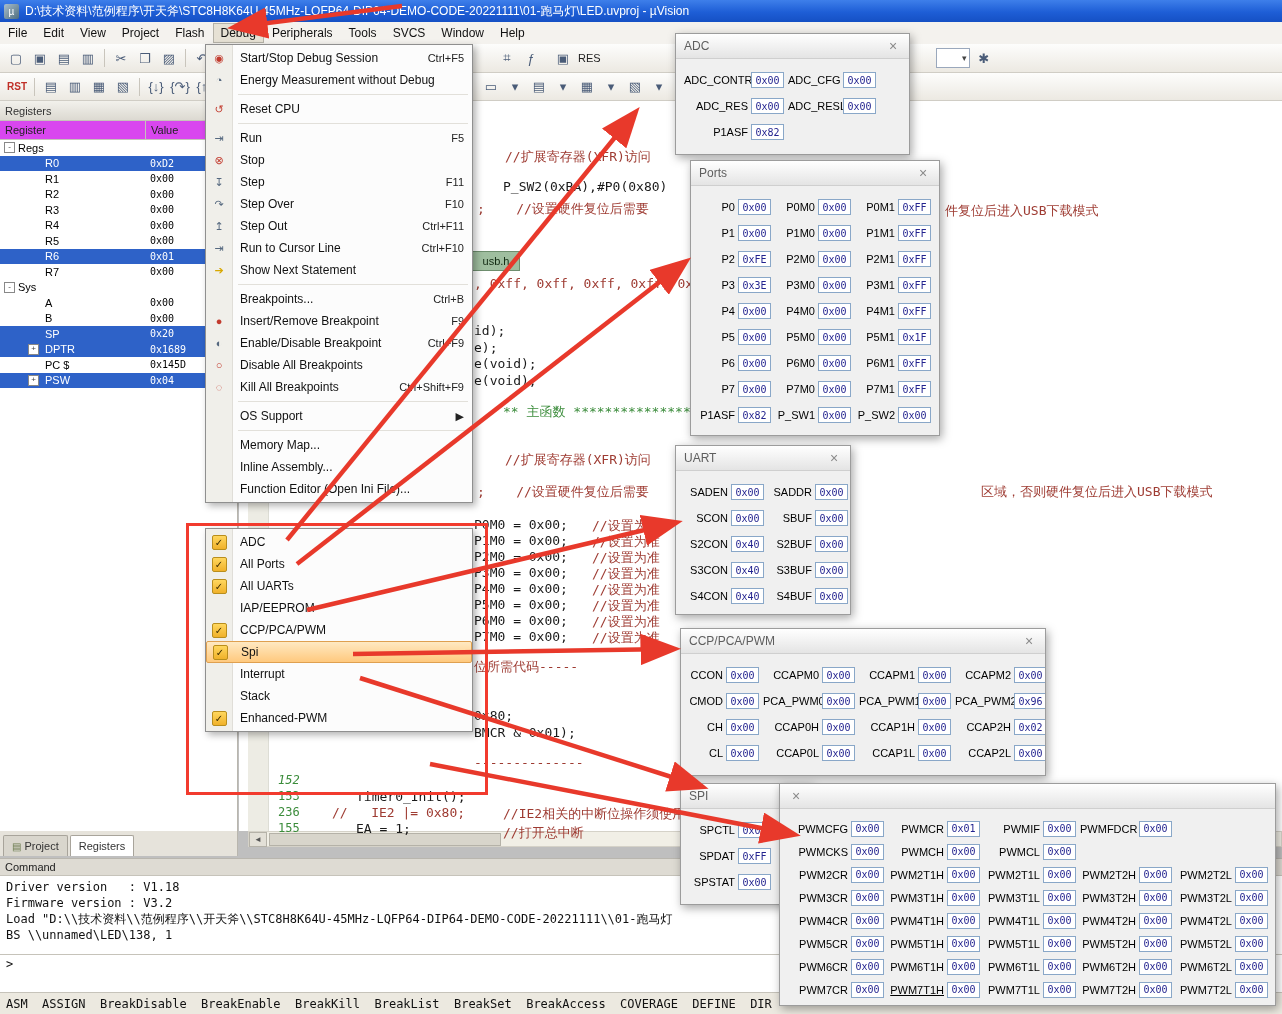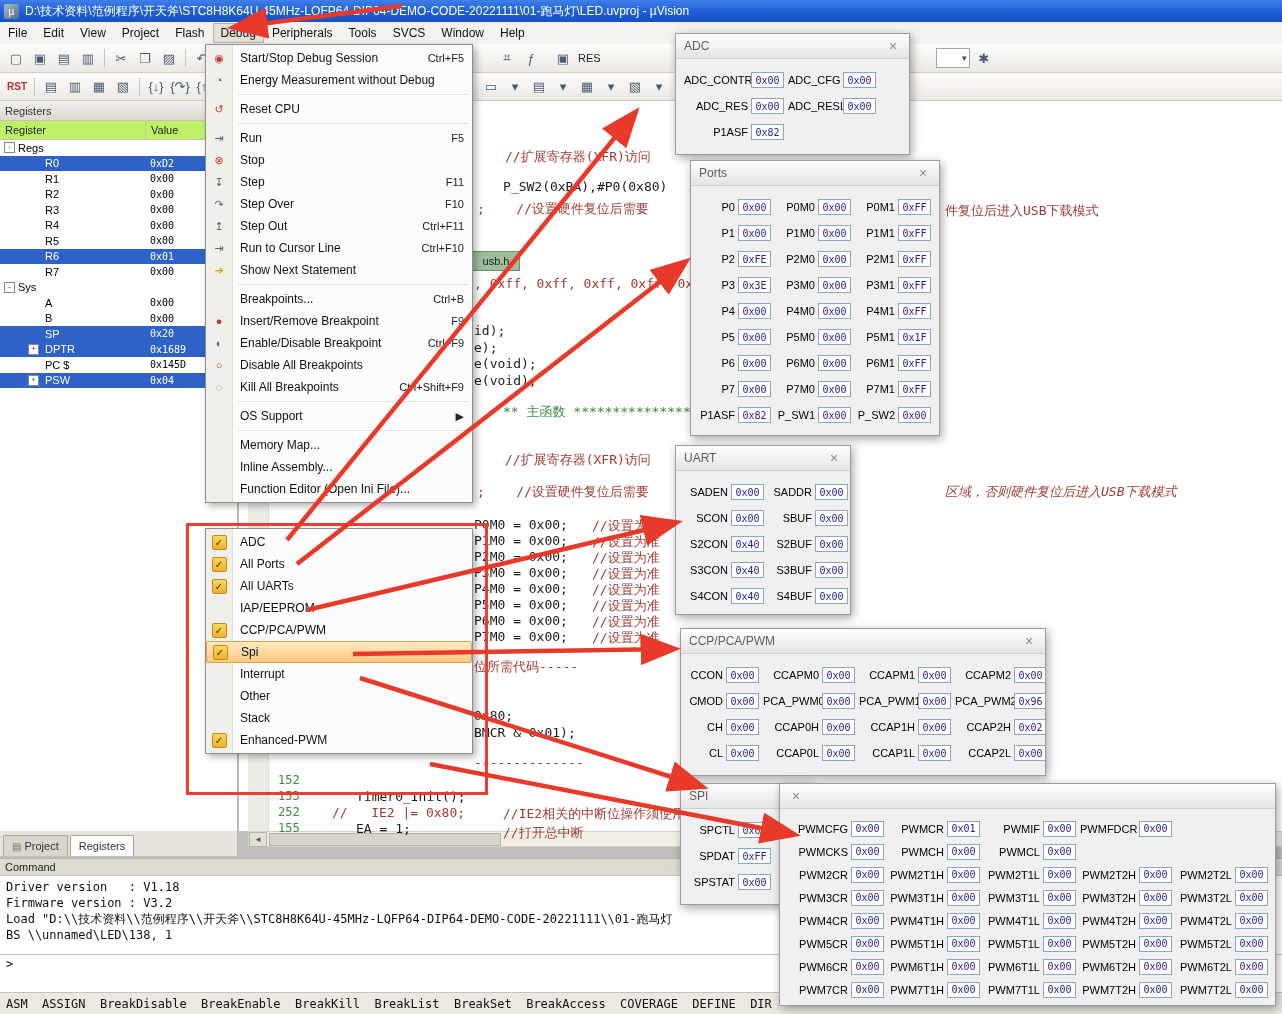--- a/index.html
+++ b/index.html
@@ -31,21 +31,21 @@
   .tb-label{font-size:11px;color:#222;margin:0 3px;}
   .tb-label.rst{color:#C03028;font-weight:bold;font-size:10px;}
   .tb-combo{width:30px;height:18px;border:1px solid #9AA8BC;background:#fff;font-size:9px;
     display:inline-flex;align-items:center;justify-content:flex-end;padding-right:2px;color:#444;margin:0 2px;}
 
   
   #reg-panel{position:absolute;left:0;top:101px;width:238px;height:730px;background:#fff;
     border-right:1px solid #B9B6AE;box-sizing:border-box;z-index:10;}
   .panel-title{height:19px;background:linear-gradient(180deg,#F2F1EC,#DCD9D1);border-bottom:1px solid #C6C3BA;
     font-size:11px;color:#333;display:flex;align-items:center;padding-left:5px;}
-  .reg-colhdr{height:18px;display:flex;background:#bef264;border-bottom:1px solid #C6C3BA;font-size:11px;color:#222;}
+  .reg-colhdr{height:18px;display:flex;background:#d946ef;border-bottom:1px solid #C6C3BA;font-size:11px;color:#222;}
   .colh{display:flex;align-items:center;padding-left:5px;border-right:1px solid #C6C3BA;box-sizing:border-box;}
   .colh.c1{width:146px;} .colh.c2{flex:1;}
   .reg-row{height:15.5px;display:flex;align-items:center;position:relative;color:#000;font-size:11px;}
   .reg-row .rname{position:absolute;left:45px;}
   .reg-row.group .rname{left:18px;}
   .reg-row .rval{position:absolute;left:150px;font-family:"DejaVu Sans Mono",monospace;font-size:10px;}
   .reg-row .rexp{position:absolute;left:4px;width:9px;height:9px;border:1px solid #888;background:#fff;
     font-size:8px;line-height:8px;text-align:center;color:#444;}
   .reg-row .rexp.plus{left:28px;}
   .reg-row.hl{background:#2E62C8;color:#fff;}
@@ -214,44 +214,44 @@
     <span class="frag cmt" style="left: 477px; top: 200px;">;    //设置硬件复位后需要</span>
     <span class="frag cmt" style="left: 945px; top: 202px;">件复位后进入USB下载模式</span>
     <span class="frag num" style="left: 474px; top: 276px;">, 0xff, 0xff, 0xff, 0xff, 0xf</span>
     <span class="frag code" style="left: 474px; top: 323px;">id);</span>
     <span class="frag code" style="left: 474px; top: 340px;">e);</span>
     <span class="frag code" style="left: 474px; top: 356px;">e(void);</span>
     <span class="frag code" style="left: 474px; top: 373px;">e(void);</span>
     <span class="frag grn" style="left: 503px; top: 403px;">** 主函数 ****************</span>
     <span class="frag cmt" style="left: 505px; top: 451px;">//扩展寄存器(XFR)访问</span>
     <span class="frag cmt" style="left: 477px; top: 483px;">;    //设置硬件复位后需要</span>
-    <span class="frag cmt" style="left: 945px; top: 483px; font-style: italic;">区域，否则硬件复位后进入USB下载模式</span>
+    <span class="frag cmt" style="left: 981px; top: 483px;">区域，否则硬件复位后进入USB下载模式</span>
     <span class="frag code" style="left: 474px; top: 517px;">P0M0 = 0x00;</span>
     <span class="frag cmt" style="left: 592px; top: 517px;">//设置为准</span>
     <span class="frag code" style="left: 474px; top: 533px;">P1M0 = 0x00;</span>
     <span class="frag cmt" style="left: 592px; top: 533px;">//设置为准</span>
     <span class="frag code" style="left: 474px; top: 549px;">P2M0 = 0x00;</span>
     <span class="frag cmt" style="left: 592px; top: 549px;">//设置为准</span>
     <span class="frag code" style="left: 474px; top: 565px;">P3M0 = 0x00;</span>
     <span class="frag cmt" style="left: 592px; top: 565px;">//设置为准</span>
     <span class="frag code" style="left: 474px; top: 581px;">P4M0 = 0x00;</span>
     <span class="frag cmt" style="left: 592px; top: 581px;">//设置为准</span>
     <span class="frag code" style="left: 474px; top: 597px;">P5M0 = 0x00;</span>
     <span class="frag cmt" style="left: 592px; top: 597px;">//设置为准</span>
     <span class="frag code" style="left: 474px; top: 613px;">P6M0 = 0x00;</span>
     <span class="frag cmt" style="left: 592px; top: 613px;">//设置为准</span>
     <span class="frag code" style="left: 474px; top: 629px;">P7M0 = 0x00;</span>
     <span class="frag cmt" style="left: 592px; top: 629px;">//设置为准</span>
     <span class="frag cmt" style="left: 474px; top: 658px;">位所需代码-----</span>
     <span class="frag code" style="left: 474px; top: 708px;">0x80;</span>
     <span class="frag code" style="left: 474px; top: 725px;">BMCR &amp; 0x01);</span>
     <span class="frag cmt" style="left: 474px; top: 755px;">--------------</span>
-    <span class="frag lnum" style="left: 278px; top: 773px;">152</span>
+    <span class="frag lnum" style="left: 278px; top: 773px; font-style: italic;">152</span>
     <span class="frag lnum" style="left: 278px; top: 789px;">153</span>
-    <span class="frag lnum" style="left: 278px; top: 805px;">252</span>
+    <span class="frag lnum" style="left: 278px; top: 805px;">236</span>
     <span class="frag lnum" style="left: 278px; top: 821px;">155</span>
     <span class="frag code" style="left: 356px; top: 789px;">Timer0_Init();</span>
     <span class="frag cmt" style="left: 332px; top: 805px;">//   IE2 |= 0x80;</span>
     <span class="frag cmt" style="left: 503px; top: 805px;">//IE2相关的中断位操作须使用</span>
     <span class="frag code" style="left: 356px; top: 821px;">EA = 1;</span>
     <span class="frag cmt" style="left: 503px; top: 824px;">//打开总中断</span>
   </div>
 
 <div id="hscroll">
   <span class="sbtn">◄</span>
@@ -489,24 +489,20 @@
         <span class="pm-check">✓</span>
       </span>
       <span class="menu-label">Spi</span>
     </div>
     <div class="menu-item">
       <span class="menu-icon"></span>
       <span class="menu-label">Interrupt</span>
     </div>
     <div class="menu-item">
       <span class="menu-icon"></span>
-      <span class="menu-label">Other</span>
-    </div>
-    <div class="menu-item">
-      <span class="menu-icon"></span>
       <span class="menu-label">Stack</span>
     </div>
     <div class="menu-item">
       <span class="menu-icon">
         <span class="pm-check">✓</span>
       </span>
       <span class="menu-label">Enhanced-PWM</span>
     </div>
   </div>
 
@@ -988,21 +984,21 @@
           <span class="plabel" style="width: 56px;">PWM6T2L</span>
           <span class="pval">0x00</span>
         </span>
       </div>
       <div class="prow">
         <span class="pair">
           <span class="plabel" style="width: 60px;">PWM7CR</span>
           <span class="pval">0x00</span>
         </span>
         <span class="pair">
-          <span class="plabel" style="width: 56px;">PWM7T1H</span>
+          <span class="plabel" style="width: 56px; text-decoration: underline;">PWM7T1H</span>
           <span class="pval">0x00</span>
         </span>
         <span class="pair">
           <span class="plabel" style="width: 56px;">PWM7T1L</span>
           <span class="pval">0x00</span>
         </span>
         <span class="pair">
           <span class="plabel" style="width: 56px;">PWM7T2H</span>
           <span class="pval">0x00</span>
         </span>

